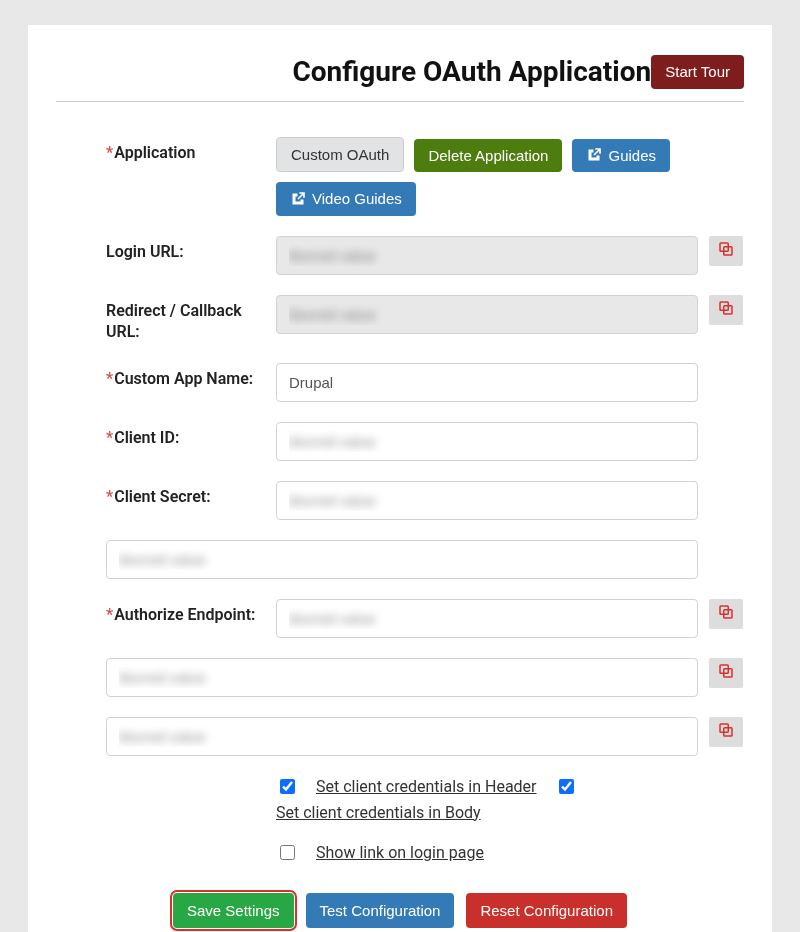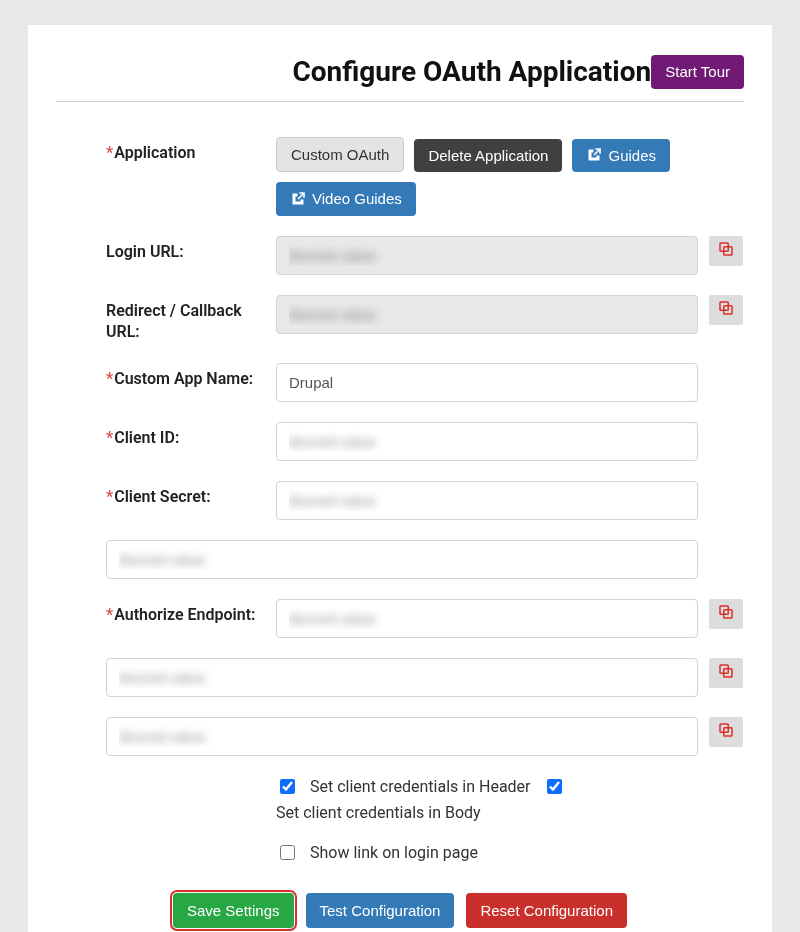--- a/index.html
+++ b/index.html
@@ -41,22 +41,22 @@
     align-items: center;
     gap: 6px;
     border: none;
     border-radius: 4px;
     cursor: pointer;
     font-size: 15px;
     padding: 7px 14px;
     color: #fff;
     line-height: 1.3;
   }
-  .btn-green { background: #701a75; }
-  .btn-red { background: #404040; }
+  .btn-green { background: #7f1d1d; }
+  .btn-red { background: #4d7c0f; }
   .btn-blue { background: #337ab7; }
   .btn-gray { background: #e2e3e5; color: #333; border:1px solid #ccc;}
   .btn-primary { background: #337ab7; }
   .btn-danger { background: #c9302c; }
   .btn-success { background: #28a745; }
   .form-area {
     padding: 0 0 0 50px;
   }
   .form-row {
     display: flex;
@@ -116,24 +116,25 @@
     border-radius: 2px;
     display: flex;
     align-items: center;
     justify-content: center;
     cursor: pointer;
   }
   .copy-btn svg { width: 18px; height: 18px; }
   .checkbox-row {
     display:flex;
     flex-wrap:wrap;
-    gap: 6px 12px;
+    gap: 6px 18px;
     font-size: 16px;
     align-items:center;
     color:#333;
+    text-decoration:underline;
   }
   .checkbox-row input[type=checkbox]{
     width: 15px; height: 15px;
     accent-color: #0d6efd;
   }
   .footer-buttons {
     text-align: center;
     margin-top: 30px;
   }
   .footer-buttons .btn {

